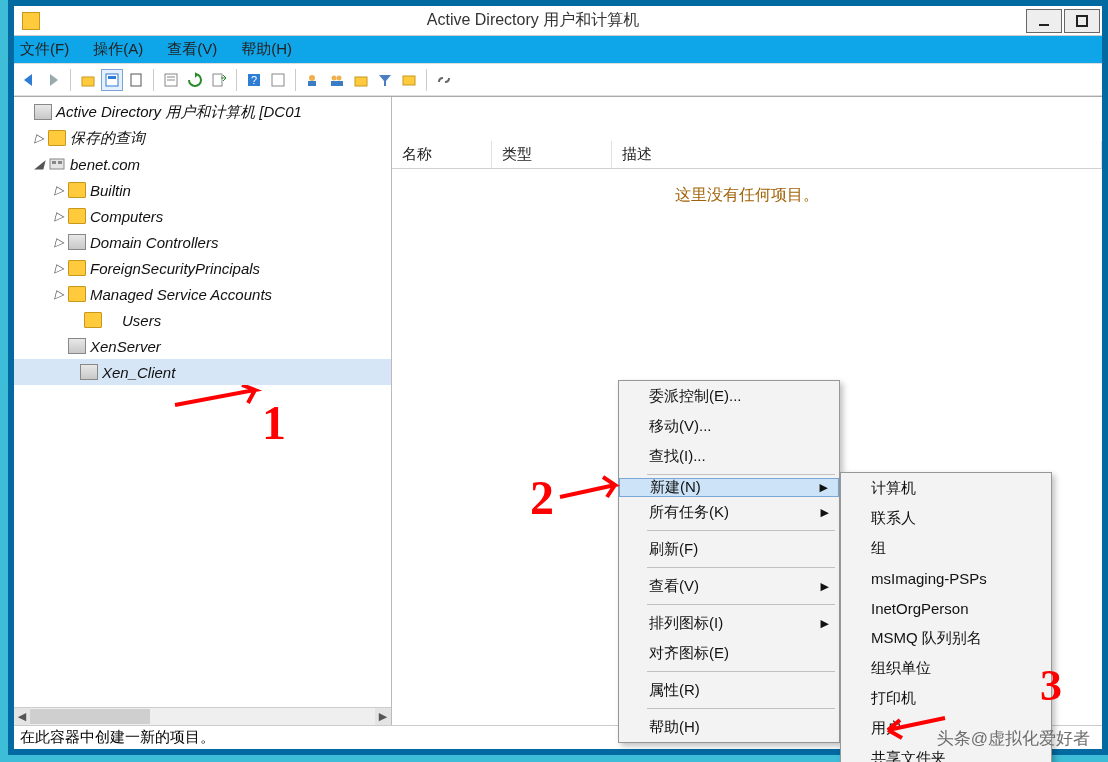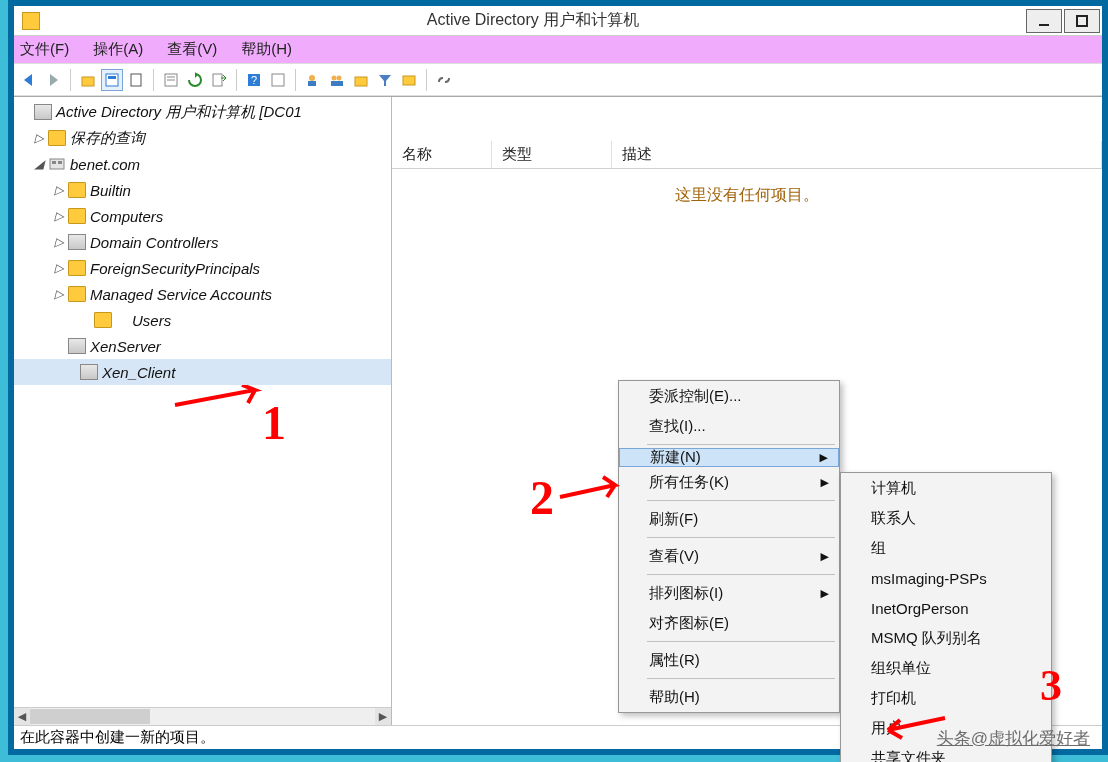--- a/index.html
+++ b/index.html
@@ -3,21 +3,21 @@
 <meta charset="utf-8">
 <style>
 * { box-sizing: border-box; margin: 0; padding: 0; font-family: "Microsoft YaHei", "Segoe UI", Tahoma, sans-serif; }
 body { background: #3dbdd8; width: 1108px; height: 762px; overflow: hidden; position: relative; }
 .window { position: absolute; left: 8px; top: 0; right: 0; bottom: 7px; background: #fff; border: 6px solid #0369a1; display: flex; flex-direction: column; }
 .titlebar { height: 30px; background: #fff; display: flex; align-items: center; border-bottom: 1px solid #ccc; }
 .titlebar-icon { width: 18px; height: 18px; margin-left: 8px; background: #ffcb3d; border: 1px solid #c8981c; }
 .titlebar-title { flex: 1; text-align: center; color: #333; font-size: 16px; }
 .win-btns { display: flex; }
 .win-btn { width: 36px; height: 24px; border: 1px solid #666; background: #eee; display: flex; align-items: center; justify-content: center; margin-right: 2px; font-size: 14px; font-weight: bold; }
-.menubar { height: 28px; background: #f0abfc; display: flex; align-items: center; padding: 0 6px; border-bottom: 1px solid #ddd; font-size: 15px; color: #222; }
+.menubar { height: 28px; background: #0ea5e9; display: flex; align-items: center; padding: 0 6px; border-bottom: 1px solid #ddd; font-size: 15px; color: #222; }
 .menubar span { margin-right: 24px; }
 .toolbar { height: 32px; background: #fff; border-bottom: 1px solid #ddd; display: flex; align-items: center; padding: 0 4px; gap: 2px; }
 .tb-sep { width: 1px; height: 22px; background: #ccc; margin: 0 4px; }
 .tb-btn { width: 22px; height: 22px; display: flex; align-items: center; justify-content: center; border: 1px solid transparent; }
 .content { flex: 1; display: flex; border-top: 1px solid #aaa; overflow: hidden; }
 .tree-panel { width: 378px; border-right: 1px solid #bababa; display: flex; flex-direction: column; background: #fff; }
 .tree-body { flex: 1; overflow: auto; padding: 2px 0; font-size: 15px; color: #111; }
 .tree-row { display: flex; align-items: center; height: 26px; padding-left: 4px; white-space: nowrap; font-style: italic; }
 .tree-row.selected { background: #d6e6f7; }
 .exp { width: 14px; text-align: center; color: #555; font-size: 12px; display: inline-block; }
@@ -33,21 +33,21 @@
 .list-header .col { padding: 4px 10px; border-right: 1px solid #e0e0e0; }
 .list-body { flex: 1; position: relative; }
 .empty-msg { position: absolute; top: 16px; left: 0; right: 0; text-align: center; font-size: 16px; color: #a16207; }
 .statusbar { height: 24px; border-top: 1px solid #ccc; font-size: 15px; color: #000000; display:flex; align-items:center; padding-left: 6px;}
 .ctx-menu { position: absolute; background: #f3f3f3; border: 1px solid #979797; box-shadow: 3px 3px 6px rgba(0,0,0,.25); font-size: 15px; color: #111;}
 .ctx-item { height: 30px; display: flex; align-items: center; padding: 0 28px 0 30px; position: relative; white-space: nowrap;}
 .ctx-item.hl { background: #cde3f8; border: 1px solid #7aa7d8; height: 19px;}
 .ctx-sep { height: 1px; background: #c0c0c0; margin: 3px 4px 3px 28px; }
 .ctx-arrow { position: absolute; right: 10px; font-size: 11px; }
 .anno { position: absolute; color: #f00; font-weight: bold; pointer-events: none; }
-.watermark { position: absolute; right: 18px; bottom: 12px; color: #6d6d6d; font-size: 17px; text-decoration: underline; }
+.watermark { position: absolute; right: 18px; bottom: 12px; color: #6d6d6d; font-size: 17px; }
 </style>
 </head>
 <body>
 
 <div class="window">
 
   <div class="titlebar">
     <div class="titlebar-icon"></div>
     <div class="titlebar-title">Active Directory 用户和计算机</div>
     <div class="win-btns">
@@ -210,21 +210,21 @@
             <div class="tree-row" style="padding-left: 38px;">
               <span class="exp">▷</span>
               <span class="node-icon folder-icon"></span>
               <span>ForeignSecurityPrincipals</span>
             </div>
             <div class="tree-row" style="padding-left: 38px;">
               <span class="exp">▷</span>
               <span class="node-icon folder-icon"></span>
               <span>Managed Service Accounts</span>
             </div>
-            <div class="tree-row" style="padding-left: 48px; gap: 16px;">
+            <div class="tree-row" style="padding-left: 38px; gap: 16px;">
               <span class="exp"></span>
               <span class="node-icon folder-icon"></span>
               <span>Users</span>
             </div>
             <div class="tree-row" style="padding-left: 38px;">
               <span class="exp"></span>
               <span class="node-icon org-icon"></span>
               <span>XenServer</span>
             </div>
             <div class="tree-row selected" style="padding-left: 50px;">
@@ -257,20 +257,23 @@
 
   <div class="statusbar">
     <span>在此容器中创建一新的项目。</span>
   </div>
 </div>
 
 <div class="ctx-menu" style="left:618px; top:380px; width:222px">
   <div id="ctx-top">
       <div class="ctx-item">
         <span>委派控制(E)...</span>
+      </div>
+      <div class="ctx-item">
+        <span>移动(V)...</span>
       </div>
       <div class="ctx-item">
         <span>查找(I)...</span>
       </div>
     </div>
   <div class="ctx-sep"></div>
   <div class="ctx-item hl">
     <span>新建(N)</span>
     <span class="ctx-arrow">▶</span>
   </div>

